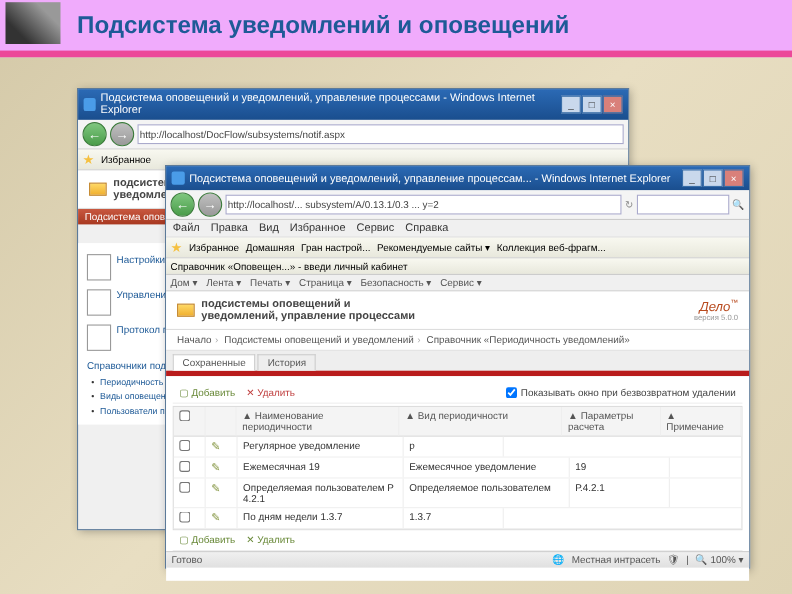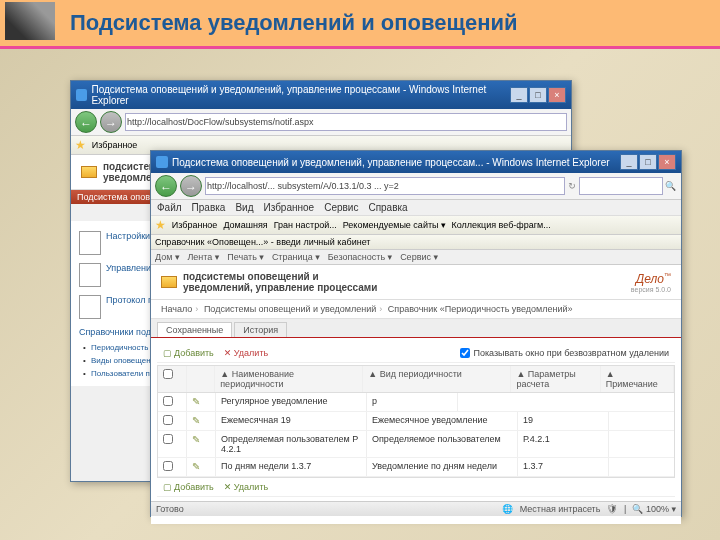--- a/index.html
+++ b/index.html
@@ -1,16 +1,16 @@
 <!DOCTYPE html>
 <html><head>
 <meta charset="utf-8">
 <style>
 body{margin:0;font-family:Tahoma,Arial,sans-serif;font-size:10px;background:#e8dcc0;background:linear-gradient(135deg,#d4c9a8 0%,#e8dec2 50%,#dfd4b5 100%);width:720px;height:540px;overflow:hidden;position:relative}
-.slide-title{background:#fdba74;color:#1e5a97;font-size:22px;font-weight:bold;padding:10px 20px 10px 70px;border-bottom:3px solid #ec4899;position:relative}
+.slide-title{background:#f0abfc;color:#1e5a97;font-size:22px;font-weight:bold;padding:10px 20px 10px 70px;border-bottom:6px solid #ec4899;position:relative}
 .slide-title::before{content:"";position:absolute;left:5px;top:2px;width:50px;height:38px;background:linear-gradient(45deg,#333 25%,#666 50%,#999 75%)}
 .win{position:absolute;background:#f0f0f0;border:1px solid #5c7a99;box-shadow:2px 2px 8px rgba(0,0,0,.3)}
 .win1{left:70px;top:80px;width:500px;height:400px}
 .win2{left:150px;top:150px;width:530px;height:365px}
 .title-bar{background:linear-gradient(#2b6ab5,#1a4e8e);color:#fff;font-size:10px;padding:3px 5px;display:flex;align-items:center;gap:4px}
 .title-bar .ie{width:12px;height:12px;background:#4a9ce8;border-radius:2px;display:inline-block}
 .win-btns{margin-left:auto;display:flex;gap:1px}
 .win-btns span{width:16px;height:14px;background:#c9d8ec;border:1px solid #3a6ea8;display:flex;align-items:center;justify-content:center;font-size:9px;color:#333}
 .win-btns span:last-child{background:#d9807a;color:#fff}
 .url-bar{background:#f4f4f4;padding:2px 4px;display:flex;align-items:center;gap:3px;border-bottom:1px solid #ccc;font-size:9px}
@@ -22,21 +22,21 @@
 .tabs-row .star{color:#f5c040;font-size:12px}
 .toolbar2{background:#f0f0f0;padding:2px 4px;display:flex;gap:8px;font-size:9px;align-items:flex-end;border-bottom:1px solid #ccc;color:#555}
 .mail-icon{width:14px;height:10px;background:linear-gradient(#ffd966,#f0b030);display:inline-block;border:1px solid #c08020;position:relative}
 .app-header{background:#fff;display:flex;align-items:center;padding:6px 10px;border-bottom:1px solid #ddd}
 .app-title{font-size:10px;color:#555}
 .app-title .b{font-weight:bold;color:#444}
 .logo{margin-left:auto;font-size:12px;font-weight:normal;color:#b84a1e;font-style:italic}
 .logo::after{content:"™";font-size:7px;vertical-align:top}
 .breadcrumb{background:#fff;padding:4px 10px;font-size:9px;color:#555;border-bottom:1px solid #e0e0e0}
 .breadcrumb .sep{color:#aaa;margin:0 3px}
-.tab-strip{background:#eee;padding:3px 6px 0;display:flex;gap:2px;border-bottom:1px solid #b91c1c}
+.tab-strip{background:#eee;padding:3px 6px 0;display:flex;gap:2px;border-bottom:5px solid #b91c1c}
 .tab-strip .tab{background:#fff;padding:2px 8px;border:1px solid #ccc;border-bottom:none;font-size:9px;color:#555}
 .side-nav{position:absolute;left:0;top:140px;width:150px;background:#fff;padding:6px;font-size:9px}
 .side-item{display:flex;gap:5px;padding:4px 2px;color:#1e5a97}
 .side-item .doc{width:20px;height:22px;background:#fff;border:1px solid #999;position:relative}
 .side-bullet{padding:2px 2px 2px 14px;color:#1e5a97;font-size:8px;position:relative}
 .side-bullet::before{content:"•";position:absolute;left:6px;color:#333}
 .content-area{background:#fff;padding:6px;font-size:9px}
 .tool-row{display:flex;gap:10px;padding:4px 6px;align-items:center;color:#6a8a3a;border-bottom:1px solid #eee}
 .tool-row .x{color:#c04040}
 .tool-row .chk{margin-left:auto;display:flex;align-items:center;gap:3px;color:#444}
@@ -207,21 +207,20 @@
         <div class="c0"><input type="checkbox" style=""></div>
         <div class="c1"><span class="pencil">✎</span></div>
         <div class="c2">Определяемая пользователем Р 4.2.1</div>
         <div class="c3">Определяемое пользователем</div>
         <div class="c4">Р.4.2.1</div>
       </div>
       <div class="grid-row">
         <div class="c0"><input type="checkbox" style=""></div>
         <div class="c1"><span class="pencil">✎</span></div>
         <div class="c2">По дням недели 1.3.7</div>
-        <div class="c3">Уведомление по дням недели</div>
         <div class="c4">1.3.7</div>
       </div>
     </div>
     <div class="bot-tool">
       <span>▢ <span>Добавить</span></span>
       <span class="x">✕ <span>Удалить</span></span>
     </div>
     <div style="padding:6px;font-size:8px;color:#888;border-top:1px solid #eee">Электронные офисные системы http://www.eos.ru  Техническая поддержка: support@eos.ru</div>
   </div>
   <div class="status">

